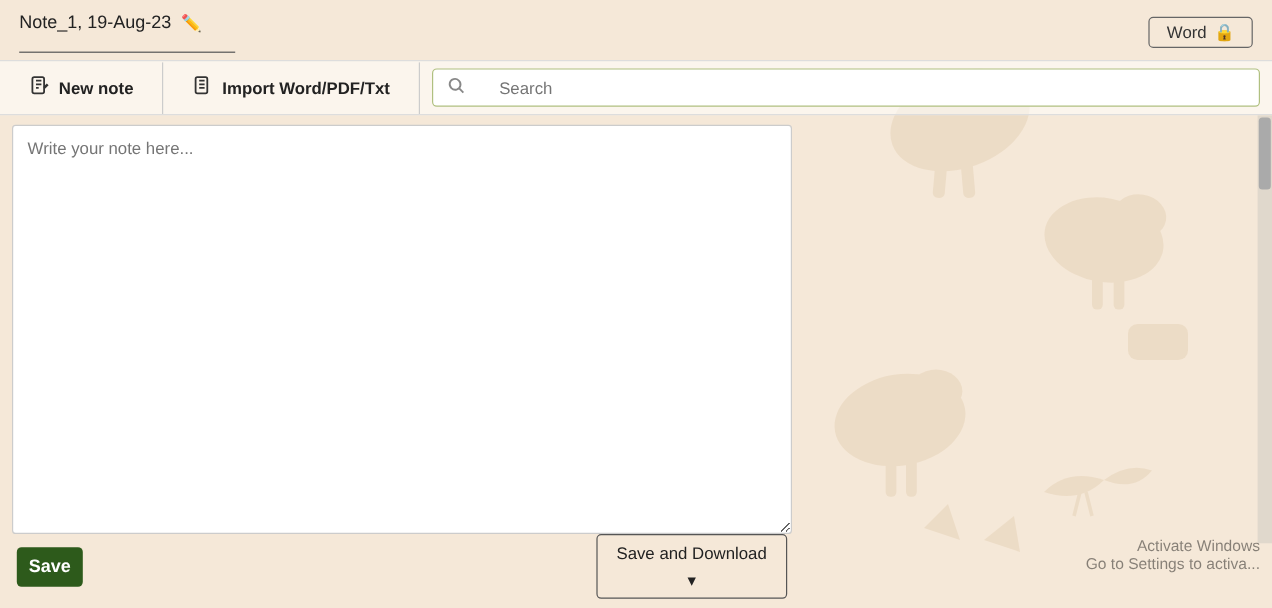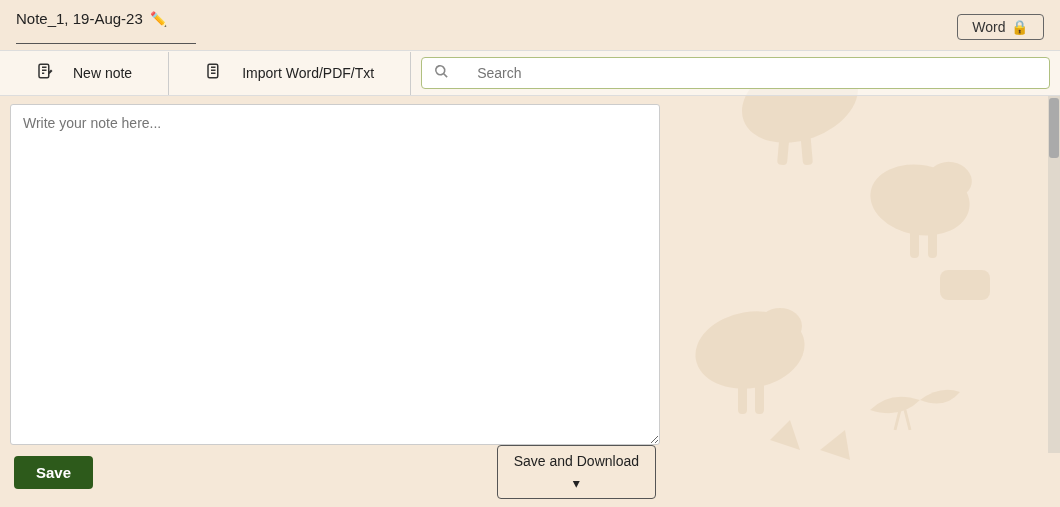--- a/index.html
+++ b/index.html
@@ -86,29 +86,30 @@
       gap: 0;
       padding: 0 0 0 0;
       background: rgba(255,255,255,0.55);
       border-top: 1px solid #ddd;
       border-bottom: 1px solid #ddd;
     }
 
     .toolbar-btn {
       display: flex;
       align-items: center;
-      gap: 19px;
+      gap: 7px;
       background: transparent;
       border: none;
       border-right: 1px solid #ccc;
-      padding: 10px 36px;
+      padding: 10px 24px;
       font-size: 14px;
       color: #222;
       cursor: pointer;
       white-space: nowrap;
+      font-weight: bold;
     }
 
     .toolbar-icon {
       font-size: 17px;
       color: #333;
     }
 
     .search-area {
       flex: 1;
       display: flex;
@@ -203,21 +204,21 @@
       left: 0;
       width: 670px;
       background: transparent;
     }
 
     .save-btn {
       background: #2d5a1b;
       color: #fff;
       border: none;
       border-radius: 4px;
-      padding: 8px 22px;
+      padding: 8px 10px;
       font-size: 15px;
       cursor: pointer;
       font-weight: 600;
     }
 
     .save-download-btn {
       display: flex;
       align-items: center;
       gap: 6px;
       background: transparent;
@@ -342,13 +343,17 @@
   <div class="footer-bar">
     <button class="save-btn">
       <span>Save</span>
     </button>
     <button class="save-download-btn">
       <span>Save and Download</span>
       <span>▾</span>
     </button>
   </div>
 
+  <div class="activate-windows">
+    <div>Activate Windows</div>
+    <div>Go to Settings to activa...</div>
+  </div>
 </div>
 
 </body></html>

